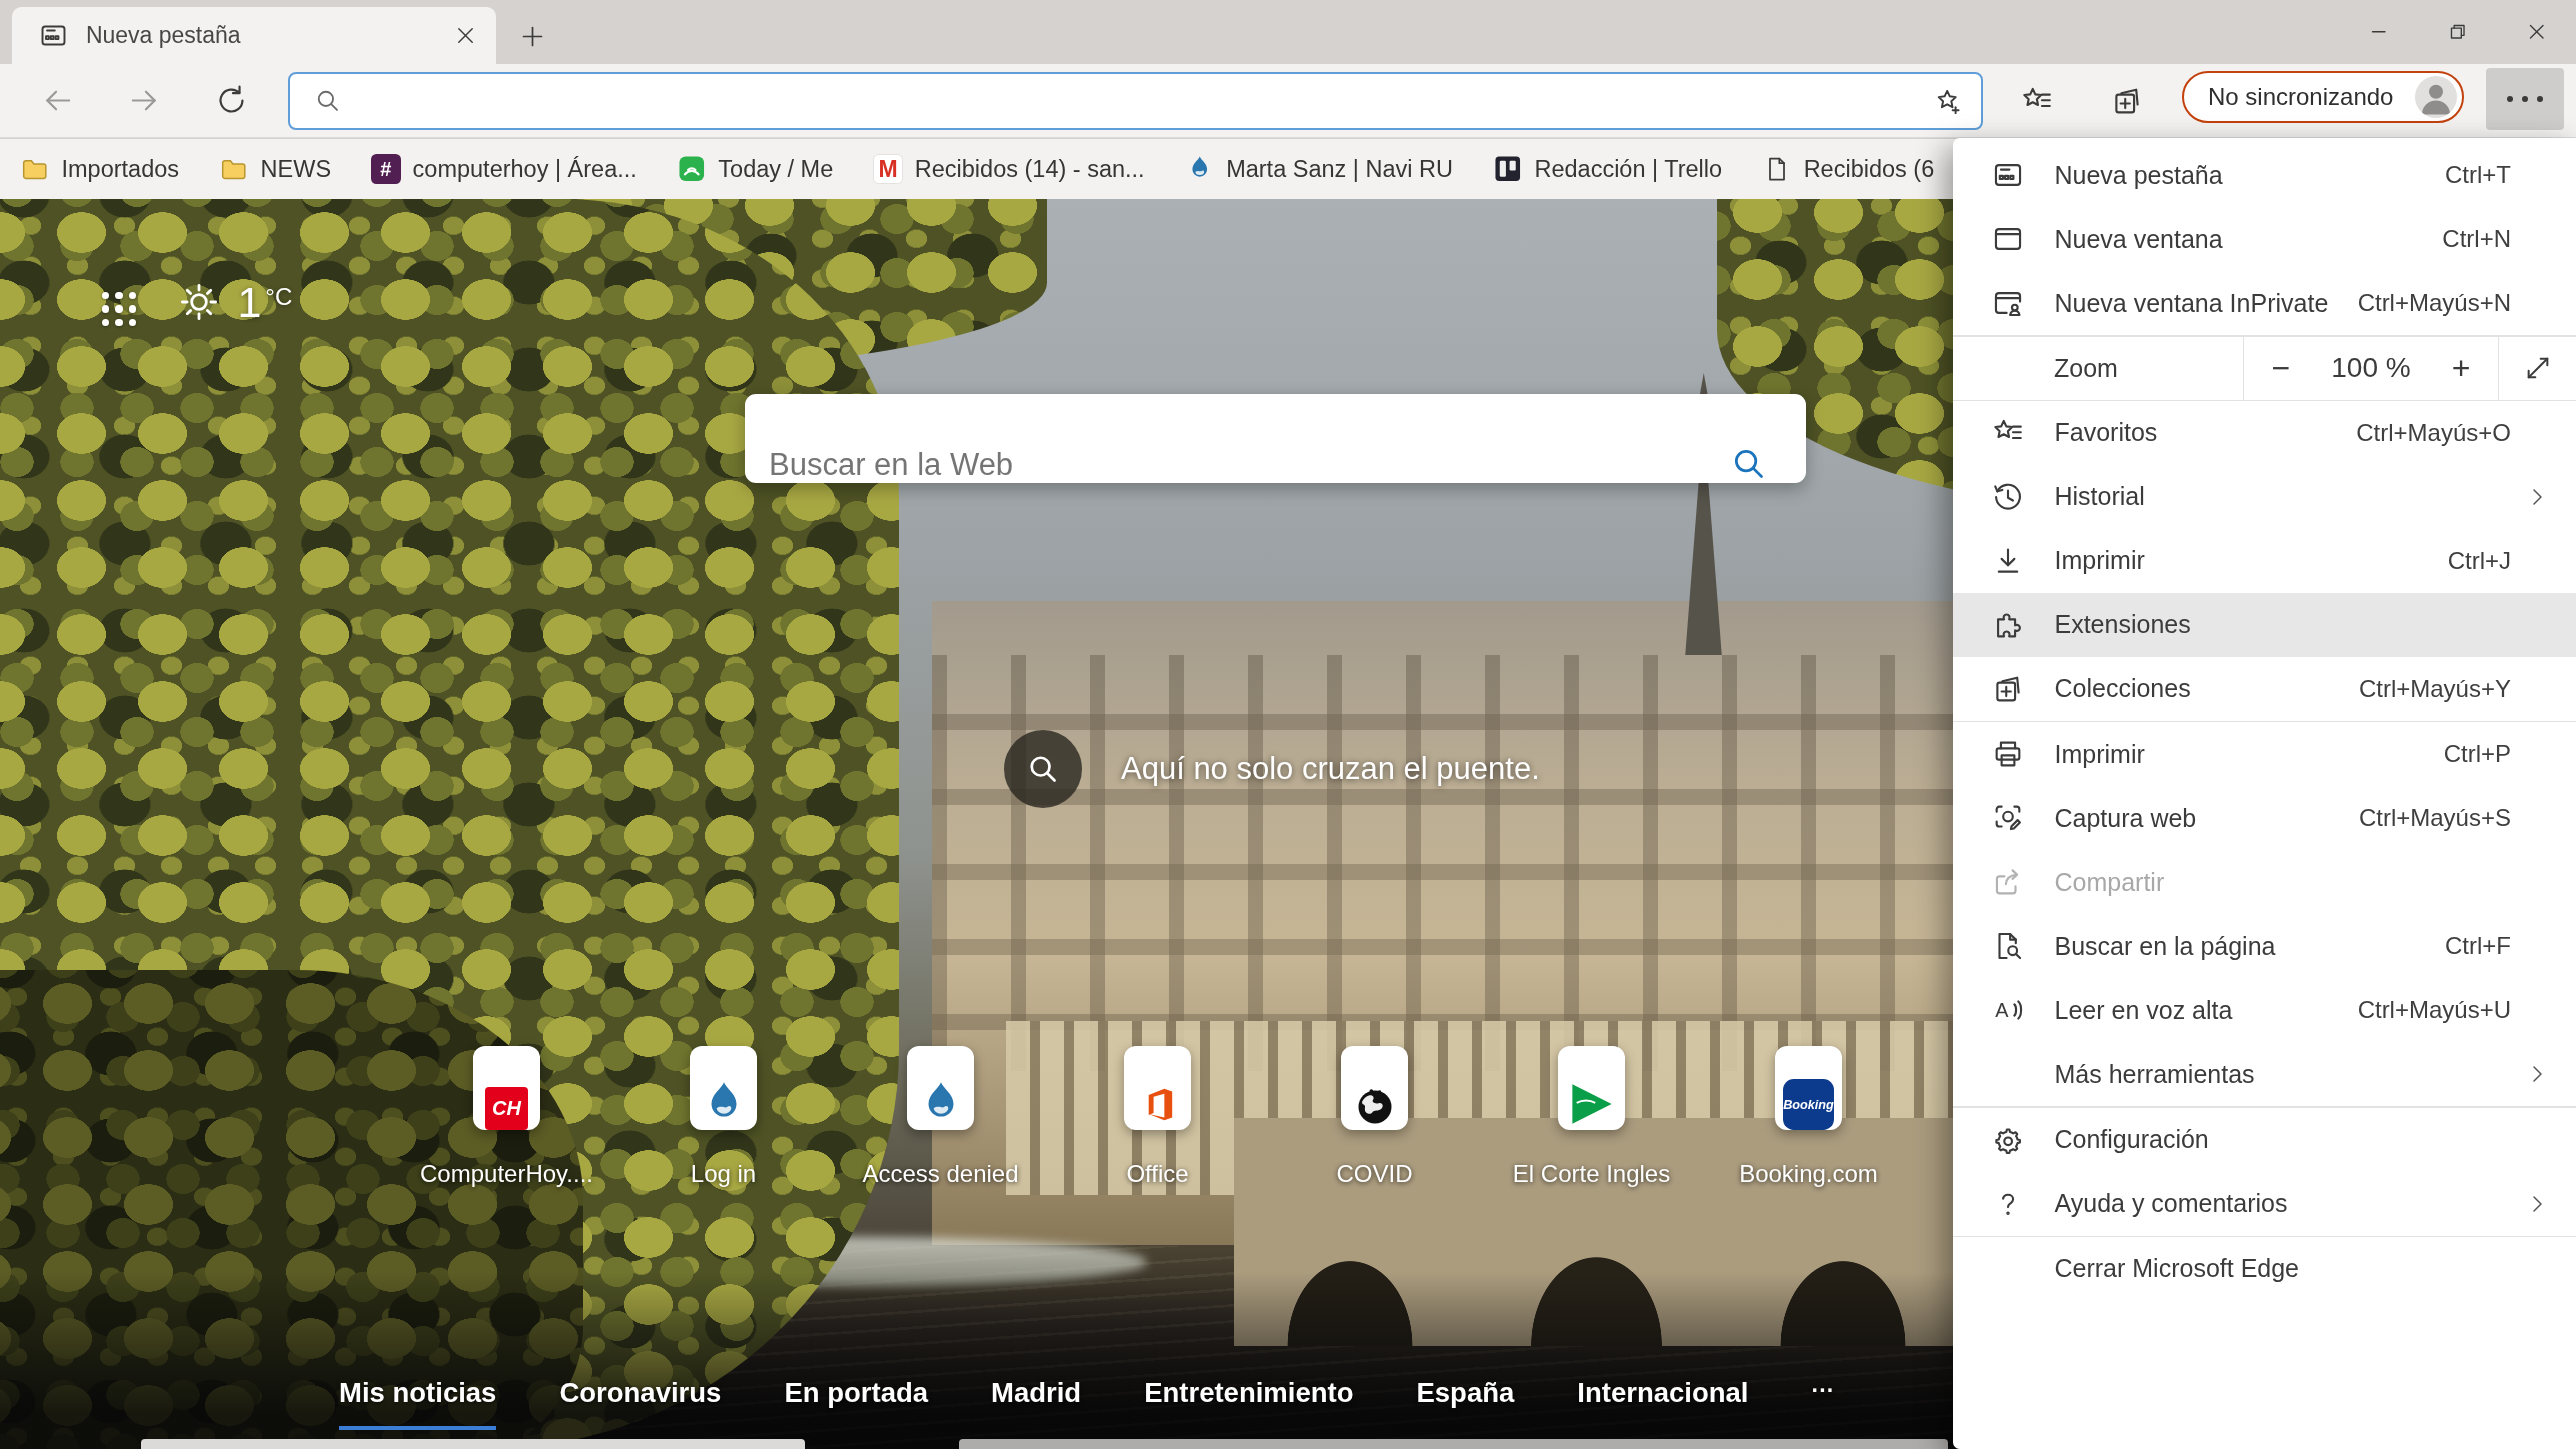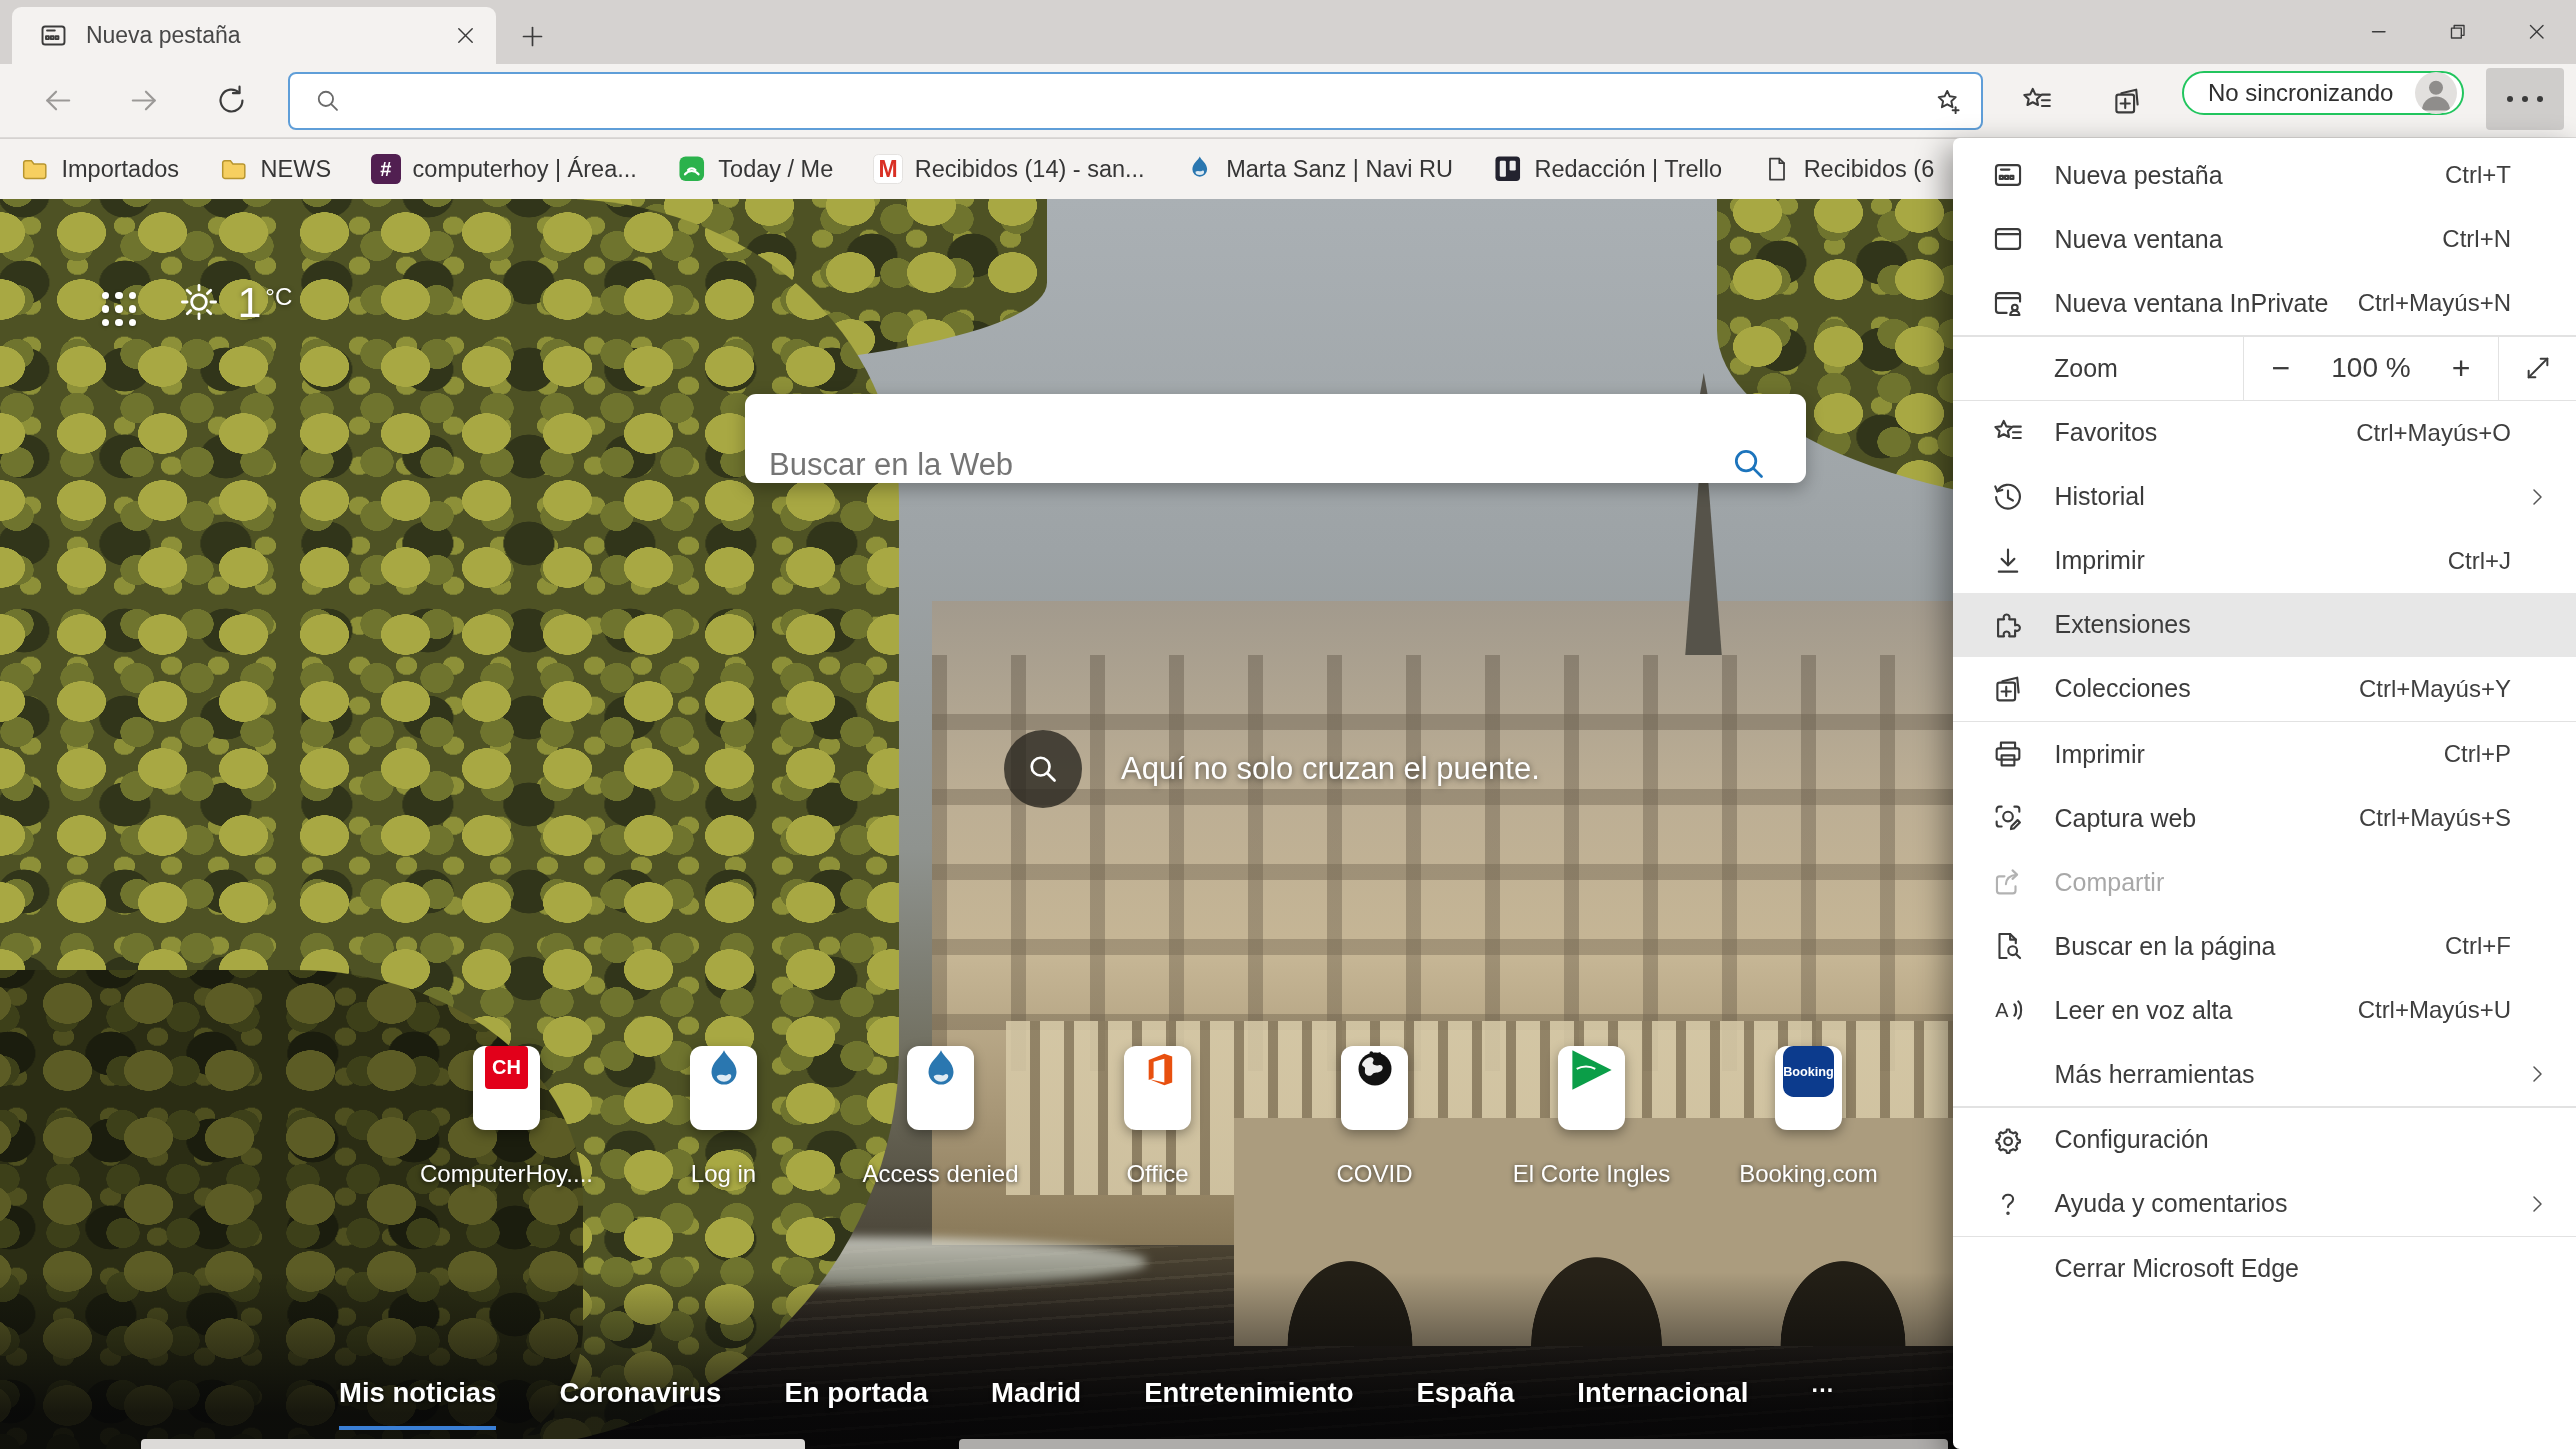--- a/index.html
+++ b/index.html
@@ -14,21 +14,21 @@
   #tab-close { width:38px; height:38px; margin-right:12px; }
   #newtab-btn { position:absolute; left:511px; top:14.8px; width:43px; height:43px; }
   #win-controls { position:absolute; right:0; top:0; height:64px; display:flex; }
   .winbtn { width:79px; height:64px; display:flex; align-items:center; justify-content:center; }
 
   
   #toolbar { position:absolute; left:0; top:64px; width:2576px; height:74px; background:#f4f2f0; border-bottom:0.7px solid #dcdad8; }
   .navbtn { position:absolute; top:14.8px; width:44px; height:44px; }
   #addressbar { position:absolute; left:288px; top:8px; width:1695px; height:58px; background:#fff; border:2px solid #5f9ed8; border-radius:8px; display:flex; align-items:center; }
   #addressbar input { flex:1; border:none; outline:none; font-size:25.5px; color:#333; background:transparent; margin-left:10.7px; }
-  #profile-btn { position:absolute; left:2182px; top:6.7px; width:282px; height:44px; background:#fff; border:2px solid #22c55e; border-radius:29.5px; display:flex; align-items:center; }
+  #profile-btn { position:absolute; left:2182px; top:6.7px; width:282px; height:52px; background:#fff; border:2px solid #c2410c; border-radius:29.5px; display:flex; align-items:center; }
   #profile-btn .plabel { font-size:24px; color:#2f2f2f; margin-left:24px; flex:1; white-space:nowrap; }
   #avatar { width:42px; height:42px; border-radius:50%; background:#e2e0de; margin-right:5.4px; overflow:hidden; position:relative; }
   #more-btn { position:absolute; left:2486px; top:4px; width:78px; height:62px; background:#cfcdcb; border-radius:4px; display:flex; align-items:center; justify-content:center; gap:9.4px; }
   #more-btn i { width:6px; height:6px; border-radius:50%; background:#3a3a3a; }
 
   
   #bookmarks { position:absolute; left:0; top:139px; width:2576px; height:60px; background:#f4f2f0; display:flex; align-items:center; }
   .bm { display:flex; align-items:center; gap:12px; padding:0 20px; height:47px; border-radius:5.4px; white-space:nowrap; }
   .bm .bm-label { font-size:23.5px; color:#363636; }
   .bm-ic { width:29.5px; height:29.5px; display:flex; align-items:center; justify-content:center; }
@@ -84,21 +84,21 @@
     box-shadow:0 5.4px 17.4px rgba(0,0,0,.28); display:flex; align-items:flex-end; }
   #searchbox input { flex:1; border:none; outline:none; margin-left:24px; font-size:31px; color:#333; background:transparent; }
   #searchbox input::placeholder { color:#757575; }
   #caption { position:absolute; left:1004px; top:531px; display:flex; align-items:center; }
   #caption .cap-circle { width:78px; height:78px; border-radius:50%; background:rgba(38,36,30,.78);
     display:flex; align-items:center; justify-content:center; }
   #caption .cap-text { margin-left:39px; font-size:31px; color:#fff; text-shadow:0 1.3px 6px rgba(0,0,0,.6); }
   #quicklinks { position:absolute; left:466px; top:847px; display:flex; gap:136px; }
   .ql { width:81px; display:flex; flex-direction:column; align-items:center; }
   .ql-tile { width:67px; height:84px; background:#fff; border-radius:12px; box-shadow:0 4px 12px rgba(0,0,0,.35);
-    display:flex; align-items:flex-start; justify-content:center; }
+    display:flex; align-items:flex-end; justify-content:center;font-style:italic; }
   .ql-label { margin-top:30px; font-size:24px; color:#fff; white-space:nowrap; text-shadow:0 1.3px 5.4px rgba(0,0,0,.75); }
   #newsbar { position:absolute; left:339px; top:1178px; display:flex; gap:63px; align-items:flex-start; }
   .news-tab { font-size:27.5px; font-weight:bold; color:#fff; text-shadow:0 1.3px 4.7px rgba(0,0,0,.8); white-space:nowrap; padding-bottom:17.4px; }
   .news-tab.active { border-bottom:4.7px solid #3a7fd5; }
   .strip { position:absolute; height:10.7px; top:1240px; }
 
   
   #menu { position:absolute; left:1953px; top:138px; width:623px; height:1311px; background:#fff;
     border-radius:6.7px 0 0 6.7px; box-shadow:-8px 9.4px 29.5px rgba(0,0,0,.38); padding-top:5.4px; }
   .mi { height:64px; display:flex; align-items:center; padding:0 27px 0 38px; }

